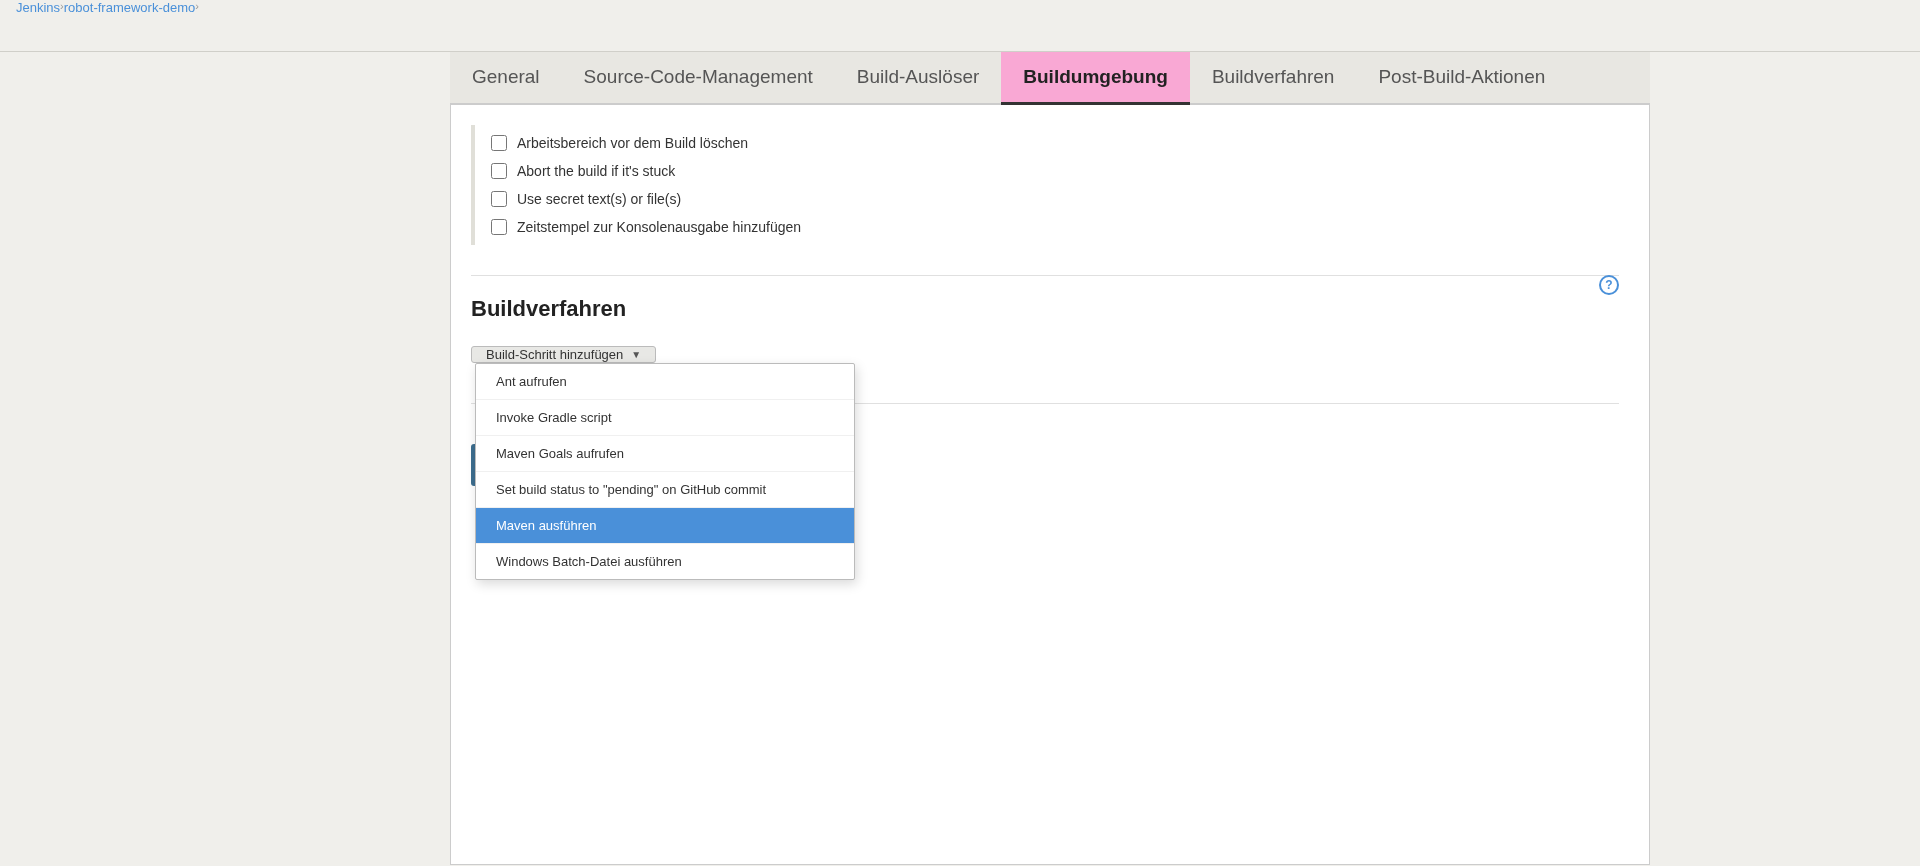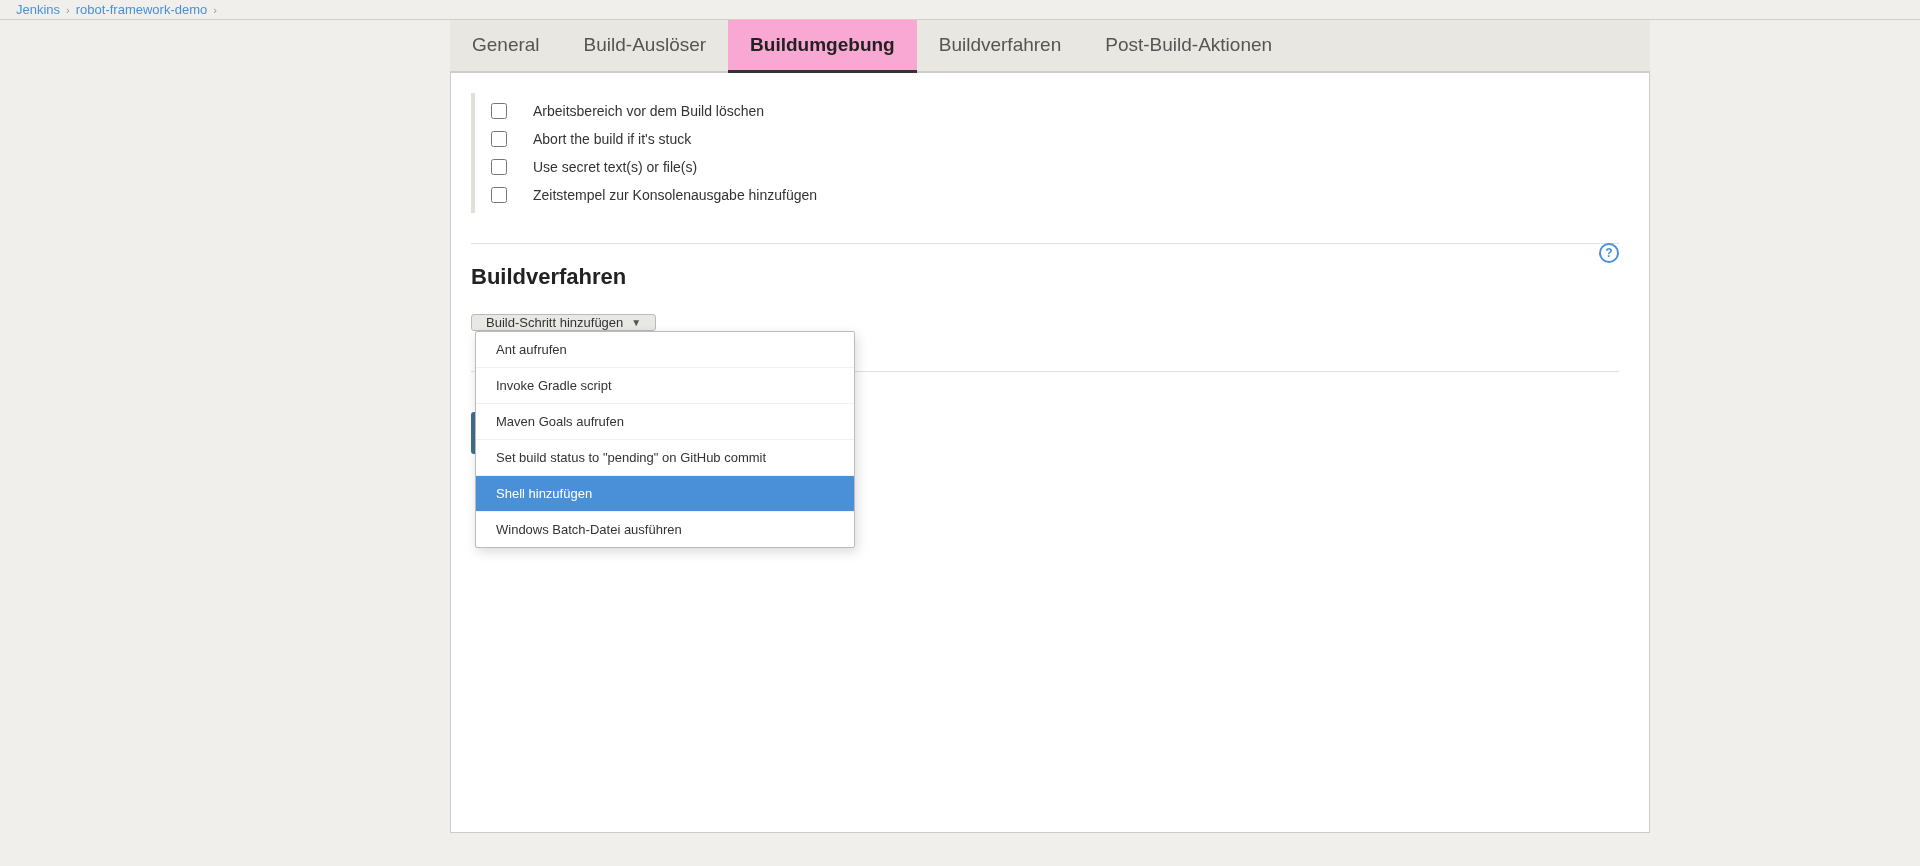--- a/index.html
+++ b/index.html
@@ -9,24 +9,22 @@
       background: #f0efeb;
       color: #333;
       min-height: 866px;
     }
 
     
     .topbar {
       background: #f0efeb;
       border-bottom: 1px solid #d0cfc9;
       padding: 0 16px;
-      height: 20px;
-      display: flex;
-      align-items: center;
-      gap: 6px;
+      height: 52px;
+      display: flex;
       font-size: 13px;
       color: #4a90d9;
     }
     .topbar .separator {
       color: #999;
       font-size: 11px;
     }
     .topbar .breadcrumb-link {
       color: #4a90d9;
       text-decoration: none;
@@ -82,21 +80,21 @@
       flex-direction: column;
       gap: 12px;
       padding: 10px 0;
       border-left: 4px solid #e0dfd8;
       padding-left: 16px;
       margin-bottom: 30px;
     }
     .checkbox-item {
       display: flex;
       align-items: center;
-      gap: 26px;
+      gap: 10px;
       font-size: 14px;
     }
     .checkbox-item input[type="checkbox"] {
       width: 16px;
       height: 16px;
       margin: 0;
       cursor: pointer;
       accent-color: #4a90d9;
     }
     .checkbox-item label {
@@ -220,20 +218,21 @@
   <a class="breadcrumb-link">Jenkins</a>
   <span class="separator">›</span>
   <a class="breadcrumb-link">robot-framework-demo</a>
   <span class="separator">›</span>
 </div>
 
 <div class="main-content">
 
   <div class="tabs">
     <button class="tab">General</button>
+    <button class="tab">Source-Code-Management</button>
     <button class="tab">Build-Auslöser</button>
     <button class="tab active">Buildumgebung</button>
     <button class="tab">Buildverfahren</button>
     <button class="tab">Post-Build-Aktionen</button>
   </div>
 
   <div class="panel">
 
     
     <div class="checkbox-group">
@@ -267,21 +266,21 @@
     <div class="dropdown-wrapper">
       <button class="dropdown-btn">
         <span>Build-Schritt hinzufügen</span>
         <span class="arrow">▼</span>
       </button>
       <div class="dropdown-menu">
         <div class="dropdown-menu-item">Ant aufrufen</div>
         <div class="dropdown-menu-item">Invoke Gradle script</div>
         <div class="dropdown-menu-item">Maven Goals aufrufen</div>
         <div class="dropdown-menu-item">Set build status to "pending" on GitHub commit</div>
-        <div class="dropdown-menu-item selected">Shell hinzufügen</div>
+        <div class="dropdown-menu-item selected">Maven ausführen</div>
         <div class="dropdown-menu-item">Windows Batch-Datei ausführen</div>
       </div>
     </div>
 
     <hr class="divider">
 
     
     <div class="buttons-row">
       <button class="btn-save">Speichern</button>
       <button class="btn-apply">Apply</button>

